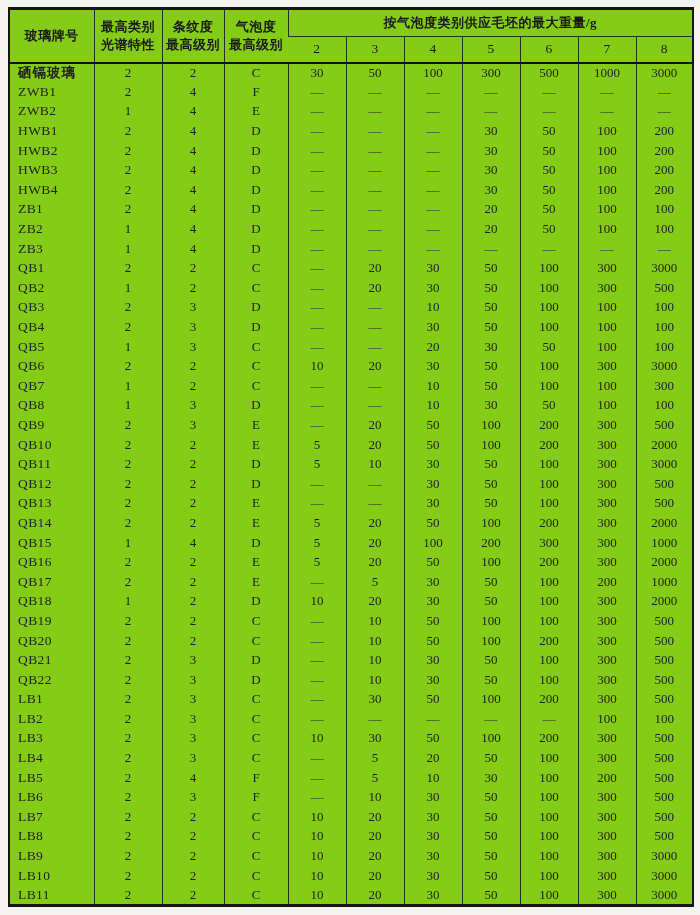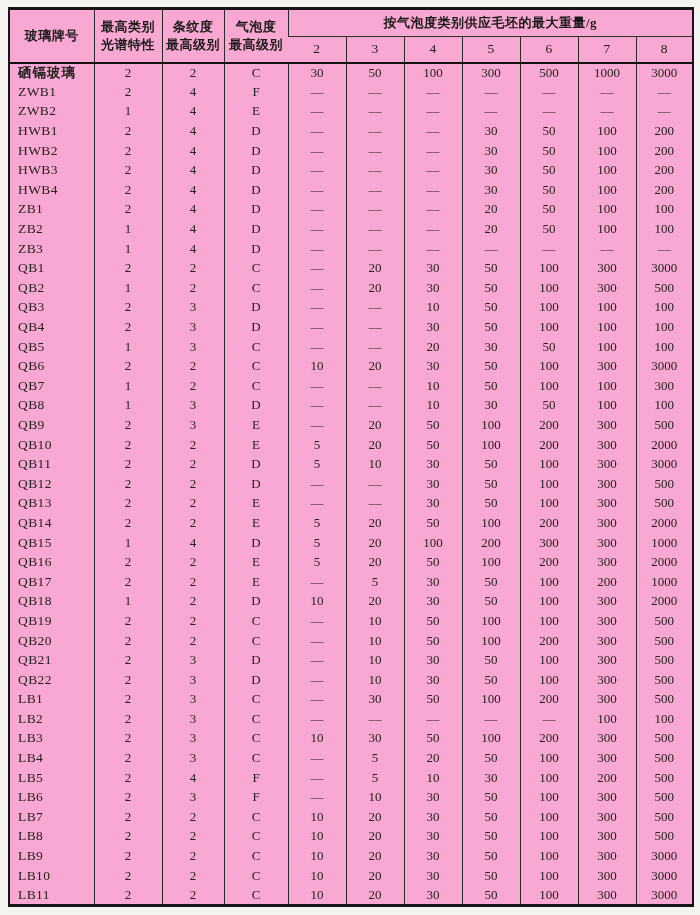--- a/index.html
+++ b/index.html
@@ -11,21 +11,21 @@
     overflow: hidden;
   }
   .page { position: absolute; inset: 0; }
 
   table.spec {
     position: absolute;
     left: 8px; top: 7px;
     width: 684px; height: 900px;
     border-collapse: collapse;
     table-layout: fixed;
-    background: #f9a8d4;
+    background: #84cc16;
     border: 2px solid #161616;
     border-top-width: 3px;
     border-bottom-width: 3px;
   }
 
   th, td {
     border-left: 1px solid #2b2b2b;
     padding: 0;
     text-align: center;
     vertical-align: middle;

